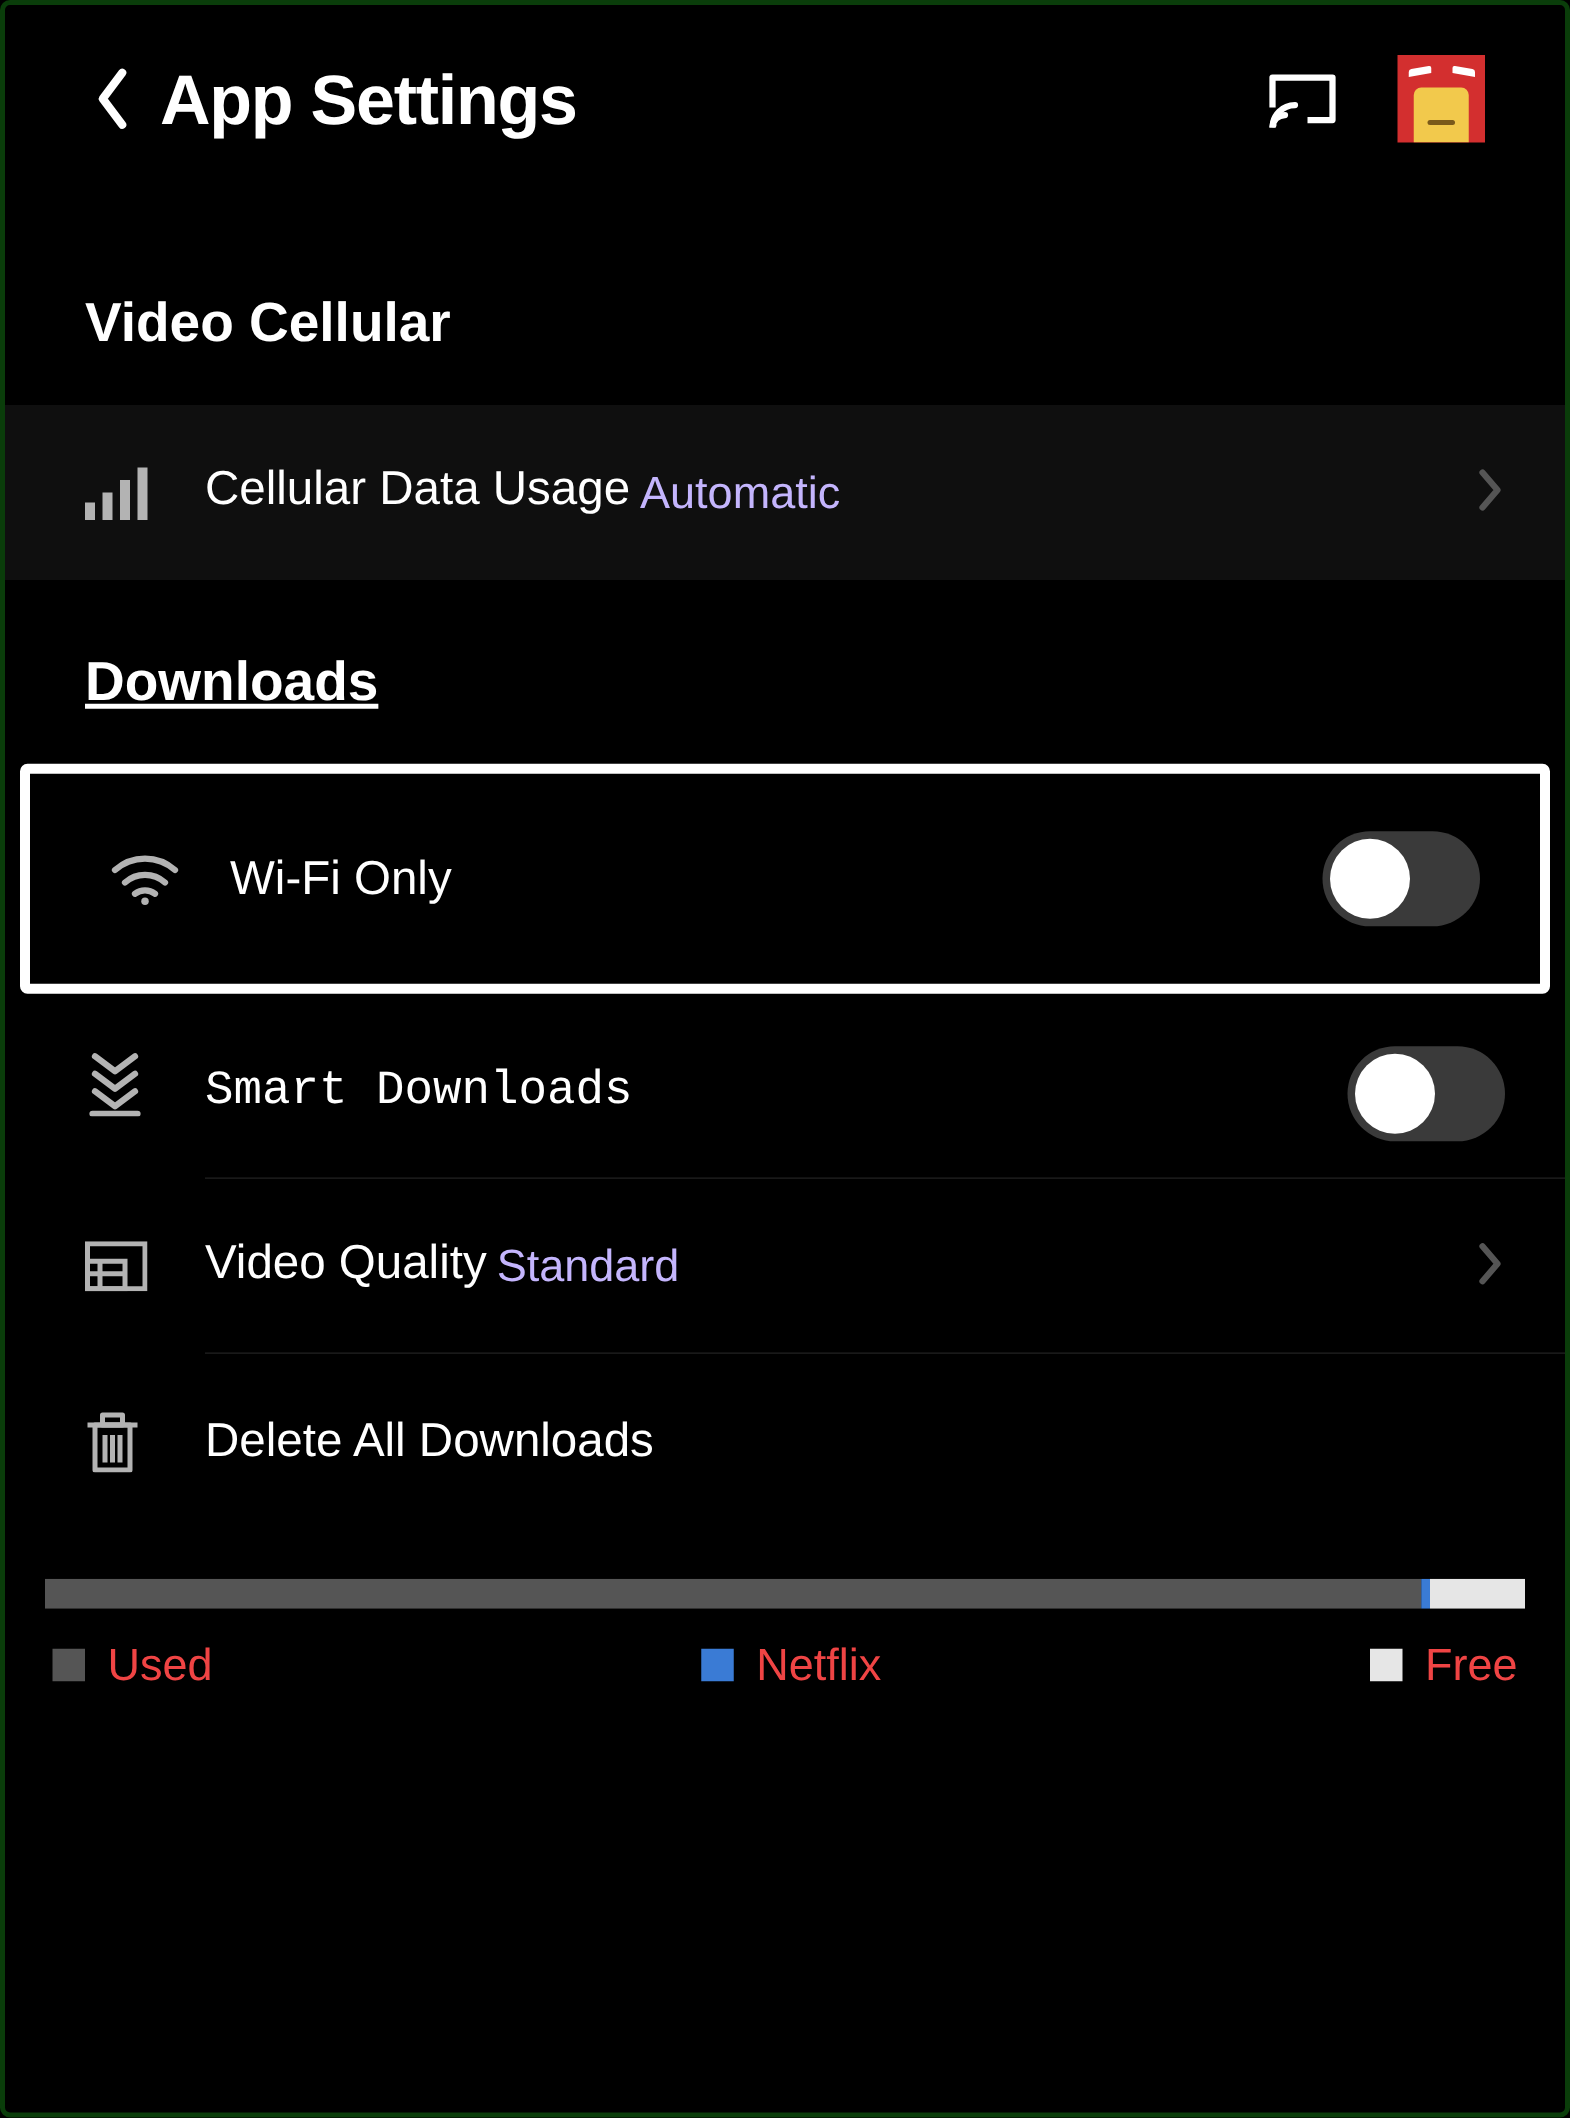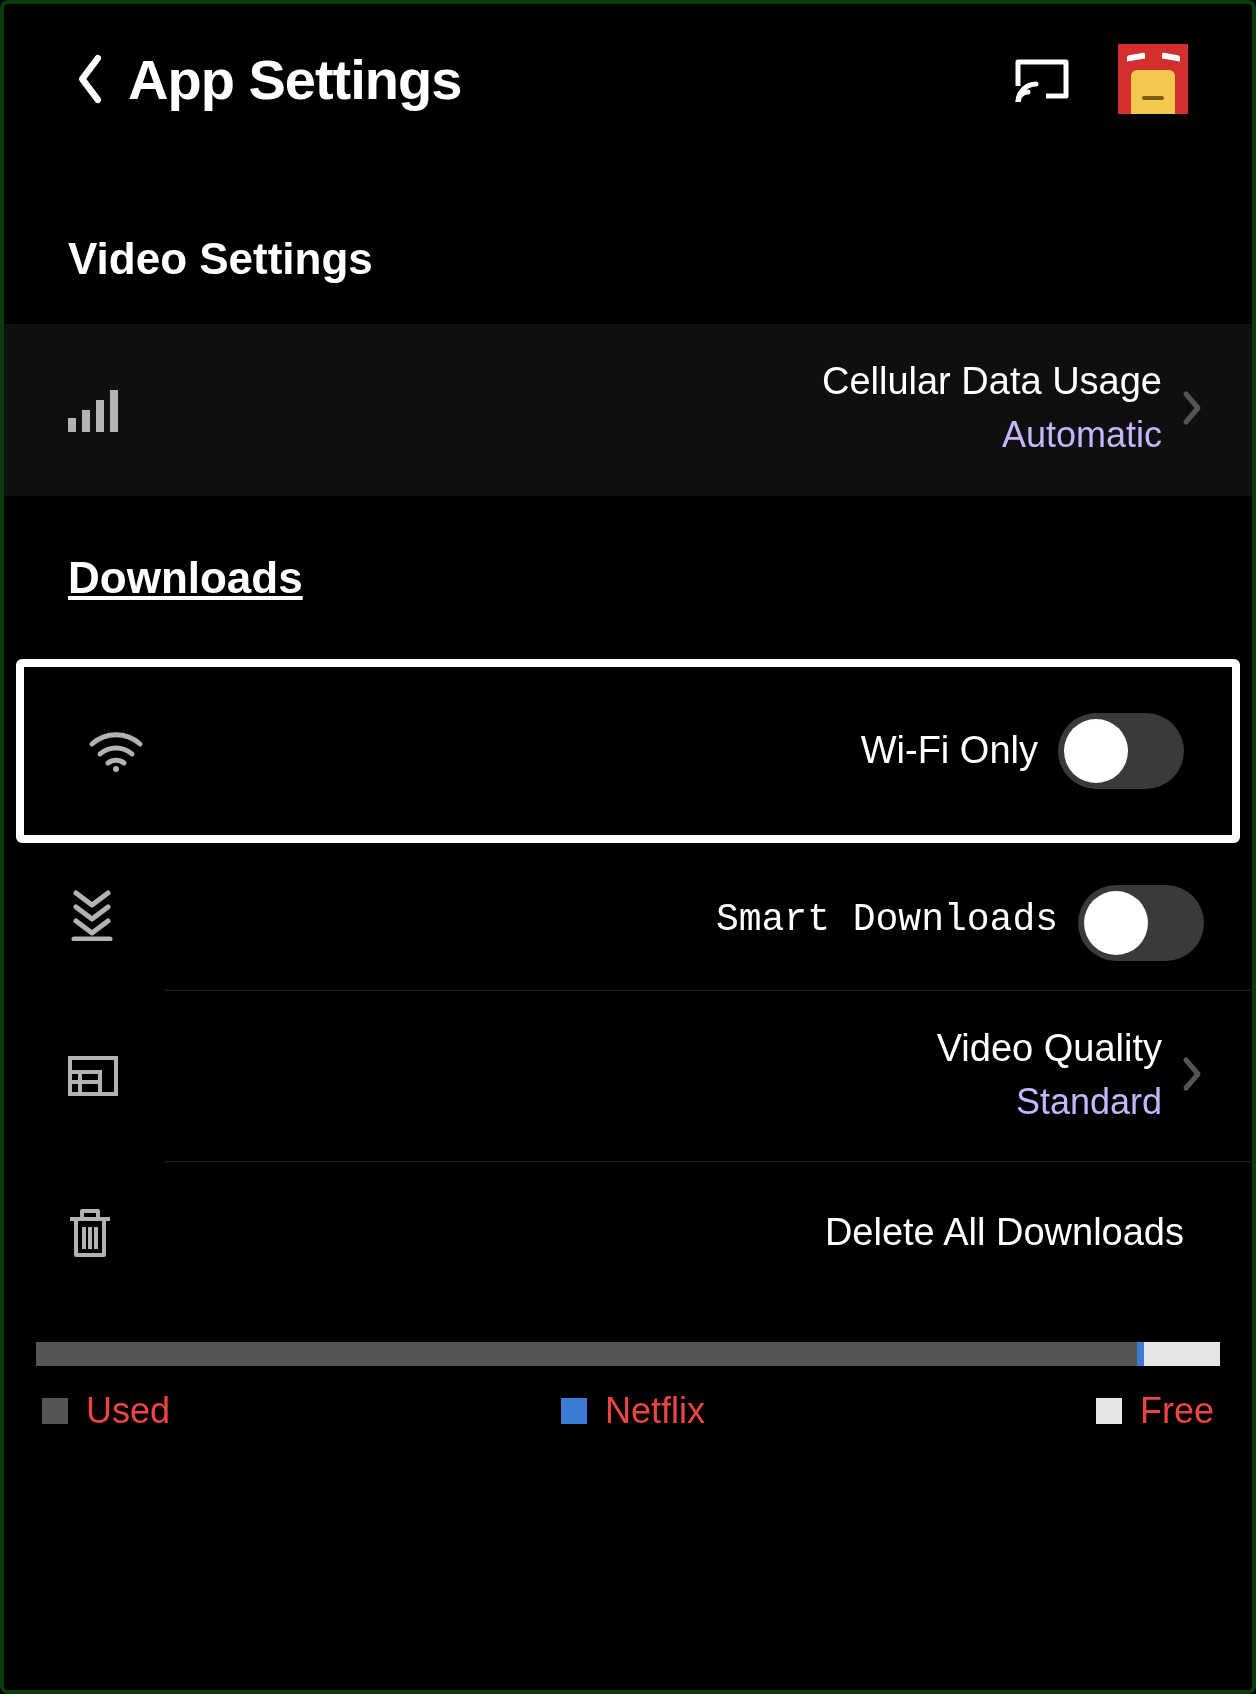--- a/index.html
+++ b/index.html
@@ -59,28 +59,28 @@
   
   .row {
     display:flex;
     align-items:center;
     padding: 36px 48px 36px 64px;
     min-height: 140px;
     position:relative;
   }
   .row.shaded { background: #0f0f0f; }
   .row .icon-slot { width: 96px; display:flex; align-items:center; justify-content:flex-start; color:#b3b3b3;}
-  .row .text-slot { flex:1; display:flex; flex-direction:column; gap:8px; padding-right: 20px; align-items: flex-end;}
+  .row .text-slot { flex:1; display:flex; flex-direction:row; gap:8px; padding-right: 20px;}
   .row .title { font-size: 38px; font-weight: 500; color:#fff; }
   .row .subtitle { font-size: 36px; color:#c4b5fd; line-height:1.35; }
   .row .chevron { color:#666; }
   .row .sep { position:absolute; left:160px; right:0; bottom:0; height:1px; background:#222; }
 
   .highlight-wrap {
-    margin: 16px 12px 0 12px;
+    margin: 0 12px 0 12px;
     border: 8px solid #fff;
     border-radius: 6px;
   }
   .highlight-wrap .row { min-height: 168px; }
 
   
   .toggle {
     width: 126px; height: 76px; border-radius: 38px;
     background: #3a3a3a;
     position:relative;
@@ -143,21 +143,21 @@
       <div class="eyes">
           <span></span>
           <span></span>
         </div>
       <div class="face"></div>
       <div class="mouth"></div>
     </div>
   </div>
 </div>
 
-<div class="section-header">Video Settings</div>
+<div class="section-header">Video Cellular</div>
 
 <div class="row shaded">
   <div class="icon-slot">
     <svg width="52" height="44" viewBox="0 0 52 44">
       <rect x="0" y="30" width="8" height="14" fill="#b3b3b3"></rect>
       <rect x="14" y="22" width="8" height="22" fill="#b3b3b3"></rect>
       <rect x="28" y="12" width="8" height="32" fill="#b3b3b3"></rect>
       <rect x="42" y="2" width="8" height="42" fill="#b3b3b3"></rect>
     </svg>
   </div>

